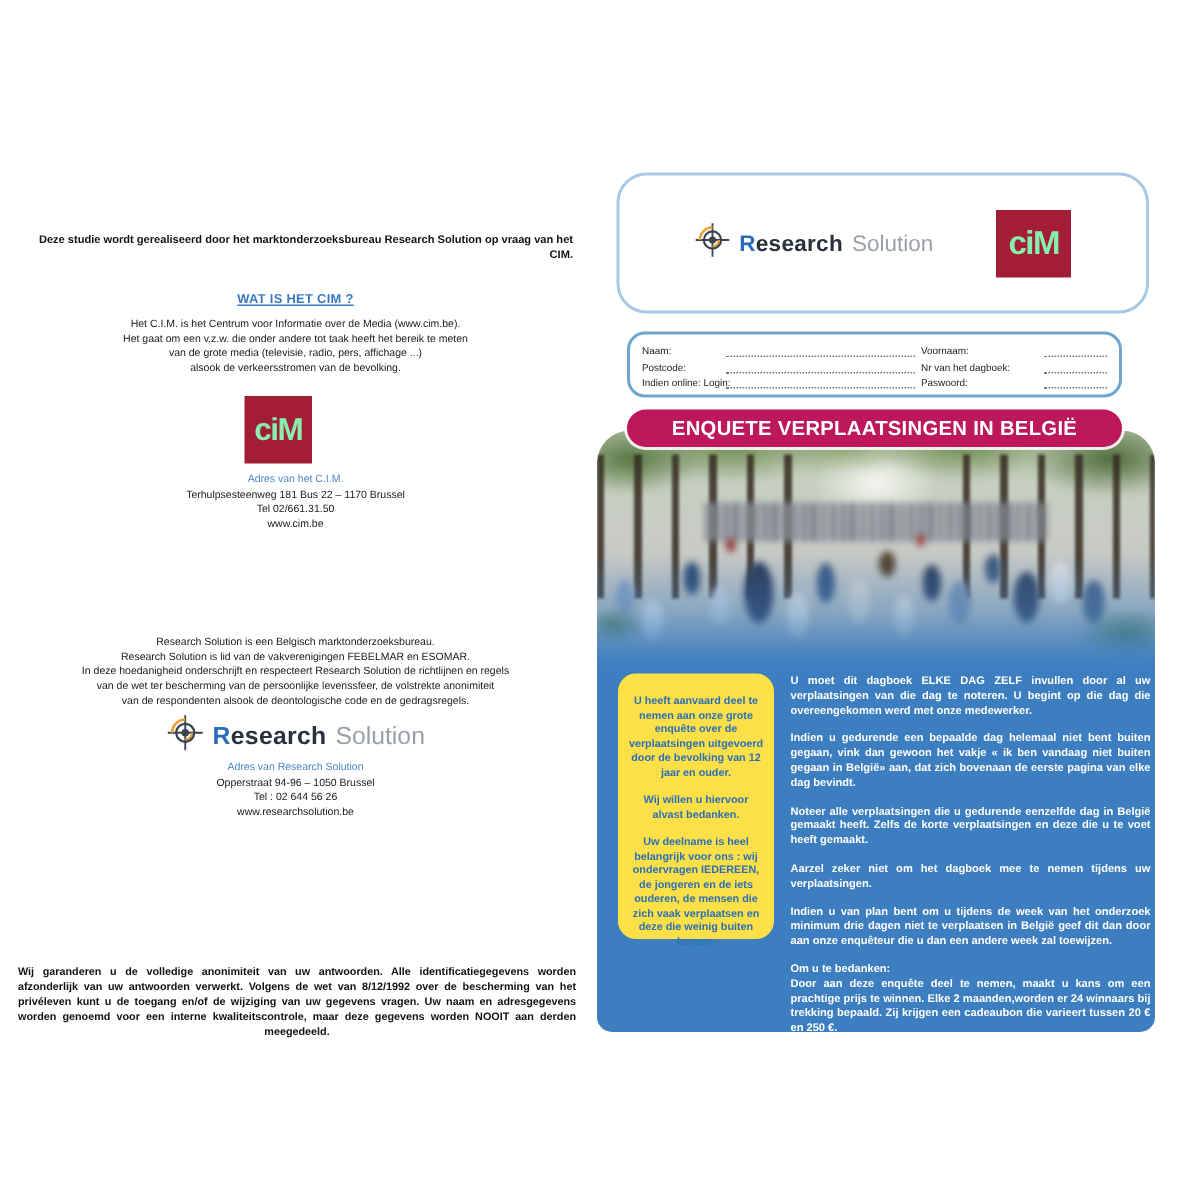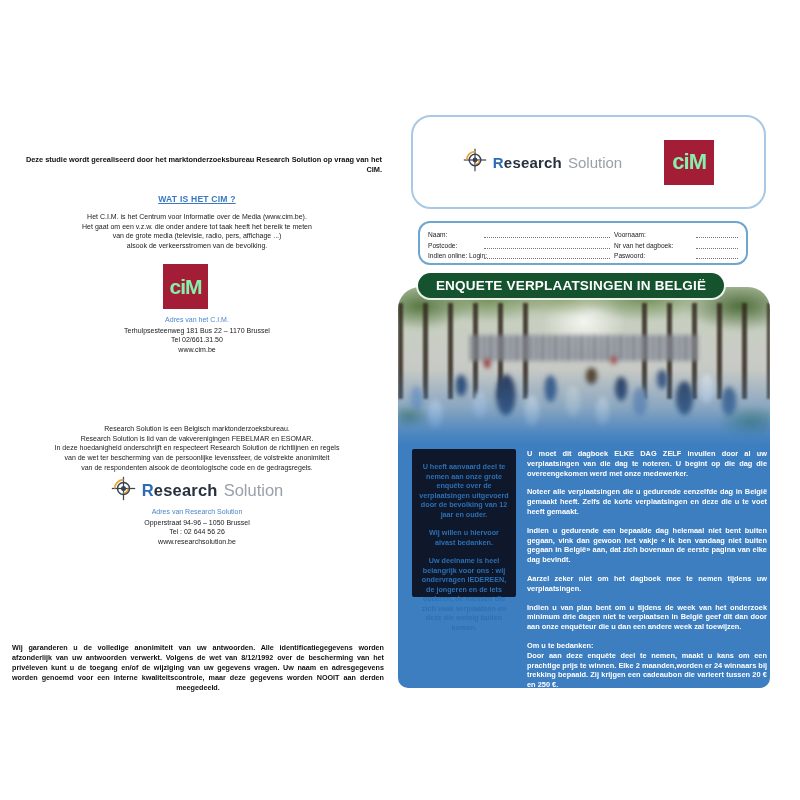--- a/index.html
+++ b/index.html
@@ -31,21 +31,21 @@
   .rs-logo-right .rs-word{font-size:15px;}
   .rs-logo-right .rs-sol{font-size:15px;}
   .cim-logo-right{width:50px;height:45px;font-size:22px;position:relative;}
 
   .form-box{left:418px;top:221px;width:330px;height:44px;border:2px solid #6fa6cf;border-radius:12px;
             background:#fff;box-sizing:border-box;padding:5px 8px 4px 8px;display:flex;flex-direction:column;justify-content:space-between;}
   .form-row{display:grid;grid-template-columns:52px 126px 78px 1fr;column-gap:4px;align-items:end;height:10px;}
   .form-label{font-size:6.6px;color:#222;white-space:nowrap;}
   .dotline{border-bottom:1.4px dotted #777;height:7px;}
 
-  .banner{left:418px;top:273px;width:306px;height:25px;background:#14532d;border-radius:13px;
+  .banner{left:418px;top:273px;width:330px;height:25px;background:#be185d;border-radius:13px;
           box-shadow:0 0 0 2px rgba(255,255,255,.85);display:flex;align-items:center;justify-content:center;z-index:5;}
   .banner span{color:#fff;font-weight:700;font-size:13.5px;letter-spacing:.2px;white-space:nowrap;}
 
   
   .photo{left:398px;top:287px;width:372px;height:159px;border-radius:22px 22px 0 0;overflow:hidden;
          background:
            radial-gradient(60px 45px at 50% 22%, #f3f5ef 0%, rgba(243,245,239,0) 70%),
            linear-gradient(180deg,#aebfa0 0%,#c7cfc0 22%,#c9cbc6 45%,#bfc3c2 70%,#aab4bd 100%);}
   .layer{position:absolute;left:0;top:0;width:100%;height:100%;}
   .foliage{background:
@@ -85,21 +85,21 @@
       radial-gradient(4px 7px at 58% 46%, #a03535 60%, rgba(0,0,0,0) 61%);}
   .bushes{background:
       radial-gradient(48px 26px at 95% 86%, #4e7a3a 0%, rgba(78,122,58,0) 70%),
       radial-gradient(30px 18px at 3% 82%, #57803f 0%, rgba(87,128,63,0) 70%);
       filter:blur(2px);}
   .bluefade{background:linear-gradient(180deg, rgba(61,126,192,0) 52%, rgba(61,126,192,.40) 76%,
             rgba(61,126,192,.92) 95%, #3d7ec0 100%);}
 
   .blue-panel{left:398px;top:445px;width:372px;height:243px;background:#3d7ec0;border-radius:0 0 10px 10px;}
 
-  .info-box{left:412px;top:449px;width:104px;height:148px;background:#0f172a;border-radius:2px;
+  .info-box{left:412px;top:449px;width:104px;height:177px;background:#fde047;border-radius:12px;
             box-sizing:border-box;padding:13px 7px;color:#2b70b5;font-size:7.2px;line-height:9.5px;
             font-weight:600;text-align:center;}
   .info-box .p{margin:0 0 9px 0;}
   .info-box .bold{font-weight:800;}
 
   .instructions{left:527px;top:449px;width:240px;color:#ffffff;font-size:7.4px;line-height:9.8px;
                 font-weight:600;text-align:justify;}
   .instructions .p{margin:0 0 9px 0;}
   .instructions .h{margin:0;font-weight:700;}
 </style>
@@ -221,21 +221,21 @@
   <div class="abs blue-panel"></div>
 
   <div class="abs info-box">
     <p class="p">U heeft aanvaard deel te nemen aan onze grote enquête over de verplaatsingen uitgevoerd door de bevolking van 12 jaar en ouder.</p>
     <p class="p bold">Wij willen u hiervoor alvast bedanken.</p>
     <p class="p"><span>Uw deelname is heel belangrijk voor ons : wij ondervragen </span><span class="bold">IEDEREEN,</span><span> de jongeren en de iets ouderen, de mensen die zich vaak verplaatsen en deze die weinig buiten komen.</span></p>
   </div>
 
   <div class="abs instructions">
     <p class="p">U moet dit dagboek ELKE DAG ZELF invullen door al uw verplaatsingen van die dag te noteren. U begint op die dag die overeengekomen werd met onze medewerker.</p>
+    <p class="p">Indien u gedurende een bepaalde dag helemaal niet bent buiten gegaan, vink dan gewoon het vakje « ik ben vandaag niet buiten gegaan in België» aan, dat zich bovenaan de eerste pagina van elke dag bevindt.</p>
     <p class="p">Noteer alle verplaatsingen die u gedurende eenzelfde dag in België gemaakt heeft. Zelfs de korte verplaatsingen en deze die u te voet heeft gemaakt.</p>
-    <p class="p">Indien u gedurende een bepaalde dag helemaal niet bent buiten gegaan, vink dan gewoon het vakje « ik ben vandaag niet buiten gegaan in België» aan, dat zich bovenaan de eerste pagina van elke dag bevindt.</p>
     <p class="p">Aarzel zeker niet om het dagboek mee te nemen tijdens uw verplaatsingen.</p>
     <p class="p">Indien u van plan bent om u tijdens de week van het onderzoek  minimum drie dagen niet te verplaatsen in België geef dit dan door aan onze enquêteur die u dan een andere week zal toewijzen.</p>
     <p class="h">Om u te bedanken:</p>
     <p class="p">Door aan deze enquête deel te nemen, maakt u kans om een prachtige prijs te winnen. Elke 2 maanden,worden er 24 winnaars bij trekking bepaald. Zij krijgen een cadeaubon die varieert tussen 20 € en 250 €.</p>
   </div>
 
 </div>
 
 </body></html>

